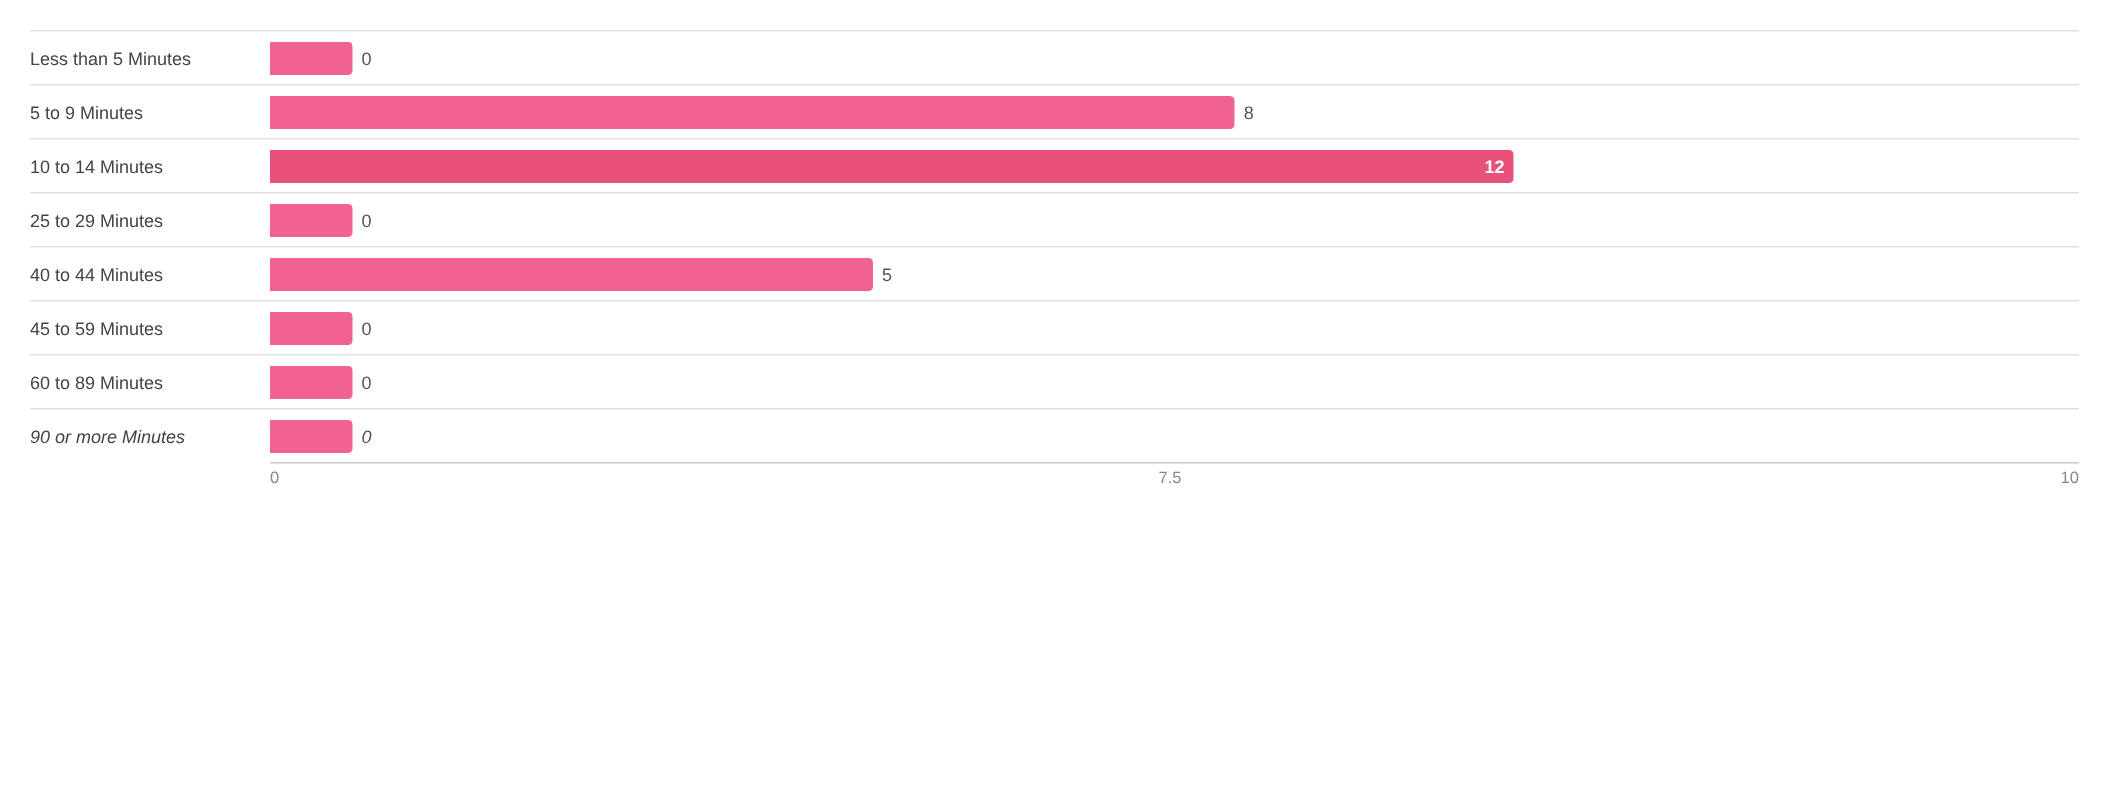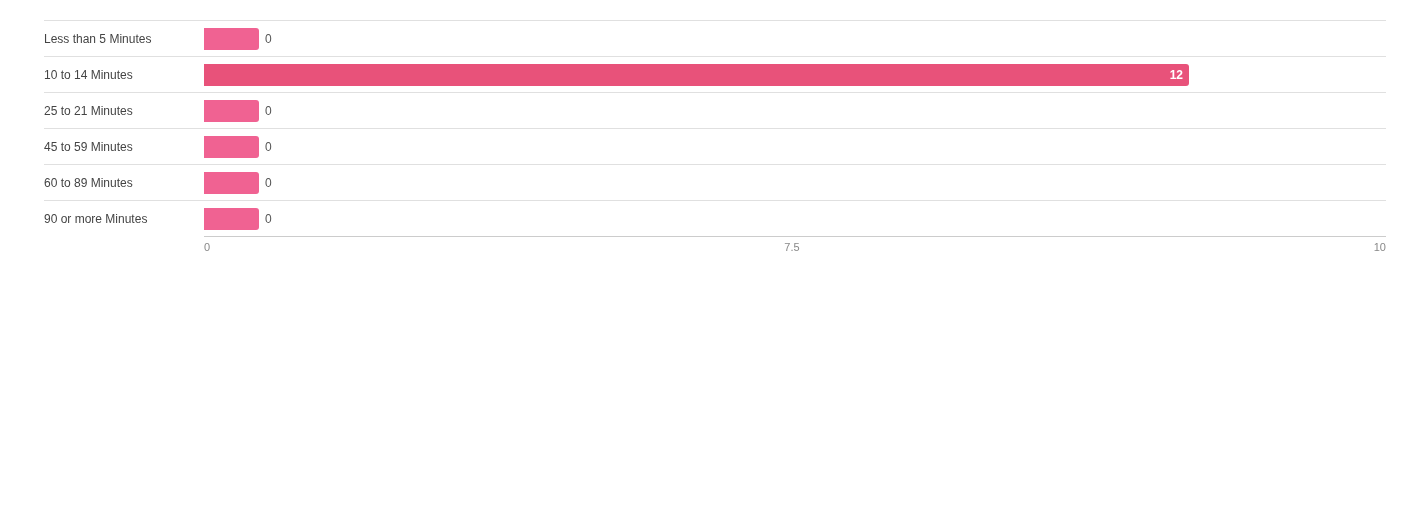--- a/index.html
+++ b/index.html
@@ -5,21 +5,20 @@
     * { box-sizing: border-box; margin: 0; padding: 0; }
     body {
       font-family: Arial, sans-serif;
       background: #fff;
       width: 1406px;
       min-height: 523px;
     }
     .chart-container {
       padding: 12px 20px 40px 20px;
       position: relative;
-      margin-left: 24px;
     }
     .chart-title {
       font-size: 15px;
       font-weight: bold;
       color: #333;
       margin-bottom: 8px;
       letter-spacing: 0.03em;
     }
     .source-label {
       position: absolute;
@@ -35,20 +34,21 @@
     }
     .bar-row {
       display: flex;
       align-items: center;
       height: 36px;
       border-top: 1px solid #e0e0e0;
       padding: 4px 0;
     }
     .bar-row:last-child {
       border-bottom: none;
+      font-style: italic;
     }
     .row-label {
       width: 160px;
       min-width: 160px;
       font-size: 12px;
       color: #444;
       padding-right: 6px;
       text-align: left;
     }
     .bar-wrapper {
@@ -105,32 +105,46 @@
 
   <div class="chart-area" id="chart-area">
       <div class="bar-row">
         <div class="row-label">Less than 5 Minutes</div>
         <div class="bar-wrapper">
           <div class="bar" style="width: 55px; background: rgb(240, 98, 146);"></div>
           <div class="bar-value" style="left: 55px; top: 0px; line-height: 22px;">0</div>
         </div>
       </div>
       <div class="bar-row">
+        <div class="row-label">5 to 9 Minutes</div>
+        <div class="bar-wrapper">
+          <div class="bar" style="width: 643.2px; background: rgb(240, 98, 146);"></div>
+          <div class="bar-value" style="left: 643.2px; top: 0px; line-height: 22px;">8</div>
+        </div>
+      </div>
+      <div class="bar-row">
         <div class="row-label">10 to 14 Minutes</div>
         <div class="bar-wrapper">
-          <div class="bar" style="width: 985px; background: rgb(232, 82, 122); text-decoration: underline;">
+          <div class="bar" style="width: 829px; background: rgb(232, 82, 122); text-decoration: underline;">
             <span class="bar-value-inside">12</span>
           </div>
         </div>
       </div>
       <div class="bar-row">
-        <div class="row-label">25 to 21 Minutes</div>
+        <div class="row-label">25 to 29 Minutes</div>
         <div class="bar-wrapper">
           <div class="bar" style="width: 55px; background: rgb(240, 98, 146);"></div>
           <div class="bar-value" style="left: 55px; top: 0px; line-height: 22px;">0</div>
+        </div>
+      </div>
+      <div class="bar-row">
+        <div class="row-label">40 to 44 Minutes</div>
+        <div class="bar-wrapper">
+          <div class="bar" style="width: 402px; background: rgb(240, 98, 146);"></div>
+          <div class="bar-value" style="left: 402px; top: 0px; line-height: 22px;">5</div>
         </div>
       </div>
       <div class="bar-row">
         <div class="row-label">45 to 59 Minutes</div>
         <div class="bar-wrapper">
           <div class="bar" style="width: 55px; background: rgb(240, 98, 146);"></div>
           <div class="bar-value" style="left: 55px; top: 0px; line-height: 22px;">0</div>
         </div>
       </div>
       <div class="bar-row">

